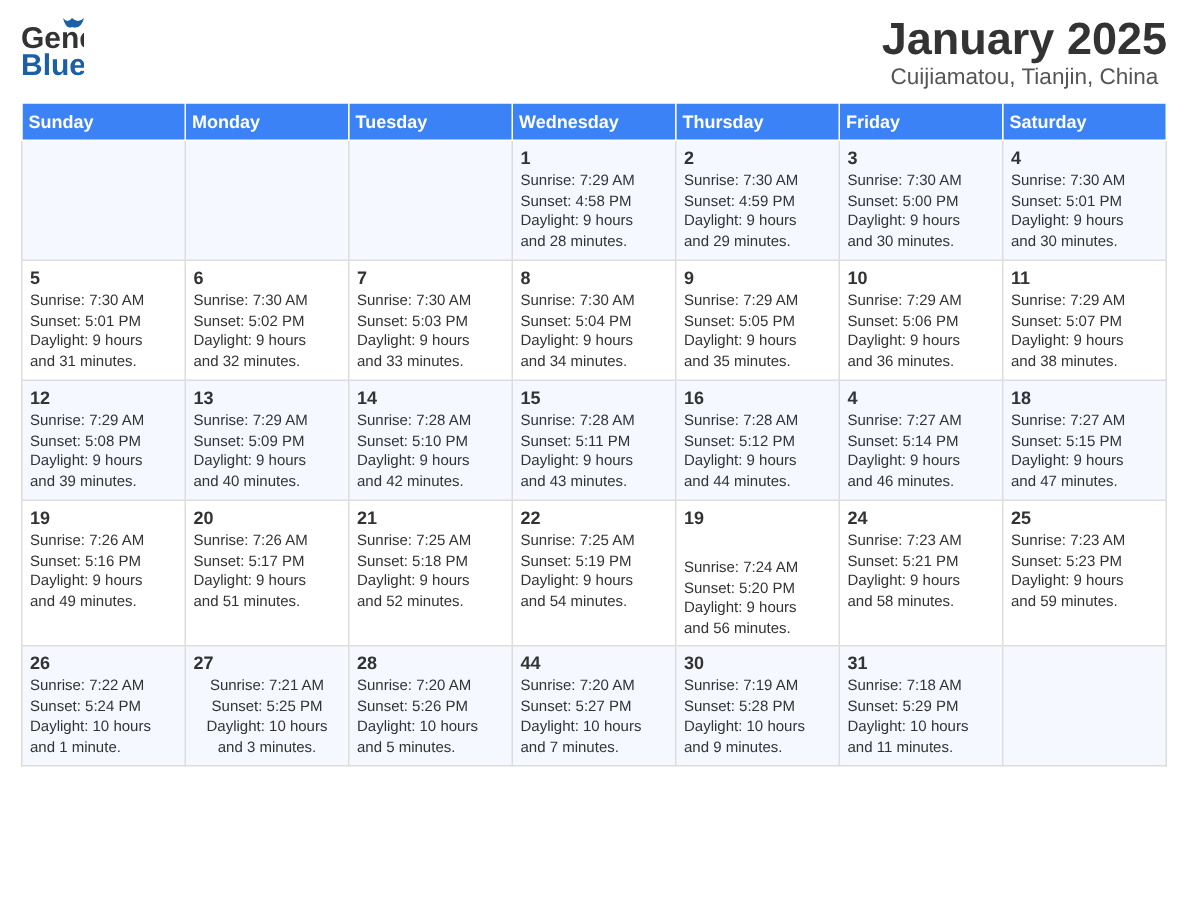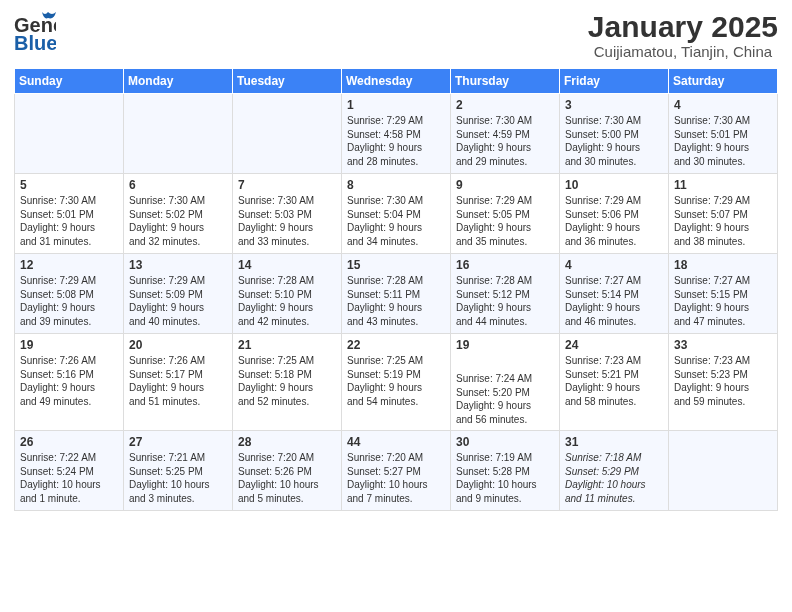--- a/index.html
+++ b/index.html
@@ -285,38 +285,38 @@
 and 56 minutes.</div>
           </td>
           <td>
             <span class="day-num">24</span>
             <div class="day-info" style="white-space: pre-line;">Sunrise: 7:23 AM
 Sunset: 5:21 PM
 Daylight: 9 hours
 and 58 minutes.</div>
           </td>
           <td>
-            <span class="day-num">33</span>
+            <span class="day-num">25</span>
             <div class="day-info" style="white-space: pre-line;">Sunrise: 7:23 AM
 Sunset: 5:23 PM
 Daylight: 9 hours
 and 59 minutes.</div>
           </td>
         </tr>
         <tr>
           <td>
             <span class="day-num">26</span>
             <div class="day-info" style="white-space: pre-line;">Sunrise: 7:22 AM
 Sunset: 5:24 PM
 Daylight: 10 hours
 and 1 minute.</div>
           </td>
           <td>
             <span class="day-num">27</span>
-            <div class="day-info" style="white-space: pre-line;">Sunrise: 7:21 AM
+            <div class="day-info" style="white-space: pre-line; text-align: center;">Sunrise: 7:21 AM
 Sunset: 5:25 PM
 Daylight: 10 hours
 and 3 minutes.</div>
           </td>
           <td>
             <span class="day-num">28</span>
             <div class="day-info" style="white-space: pre-line;">Sunrise: 7:20 AM
 Sunset: 5:26 PM
 Daylight: 10 hours
 and 5 minutes.</div>
@@ -330,21 +330,21 @@
           </td>
           <td>
             <span class="day-num">30</span>
             <div class="day-info" style="white-space: pre-line;">Sunrise: 7:19 AM
 Sunset: 5:28 PM
 Daylight: 10 hours
 and 9 minutes.</div>
           </td>
           <td>
             <span class="day-num">31</span>
-            <div class="day-info" style="white-space: pre-line; font-style: italic;">Sunrise: 7:18 AM
+            <div class="day-info" style="white-space: pre-line;">Sunrise: 7:18 AM
 Sunset: 5:29 PM
 Daylight: 10 hours
 and 11 minutes.</div>
           </td>
           <td></td>
         </tr>
       </tbody>
   </table>
 </div>
 

